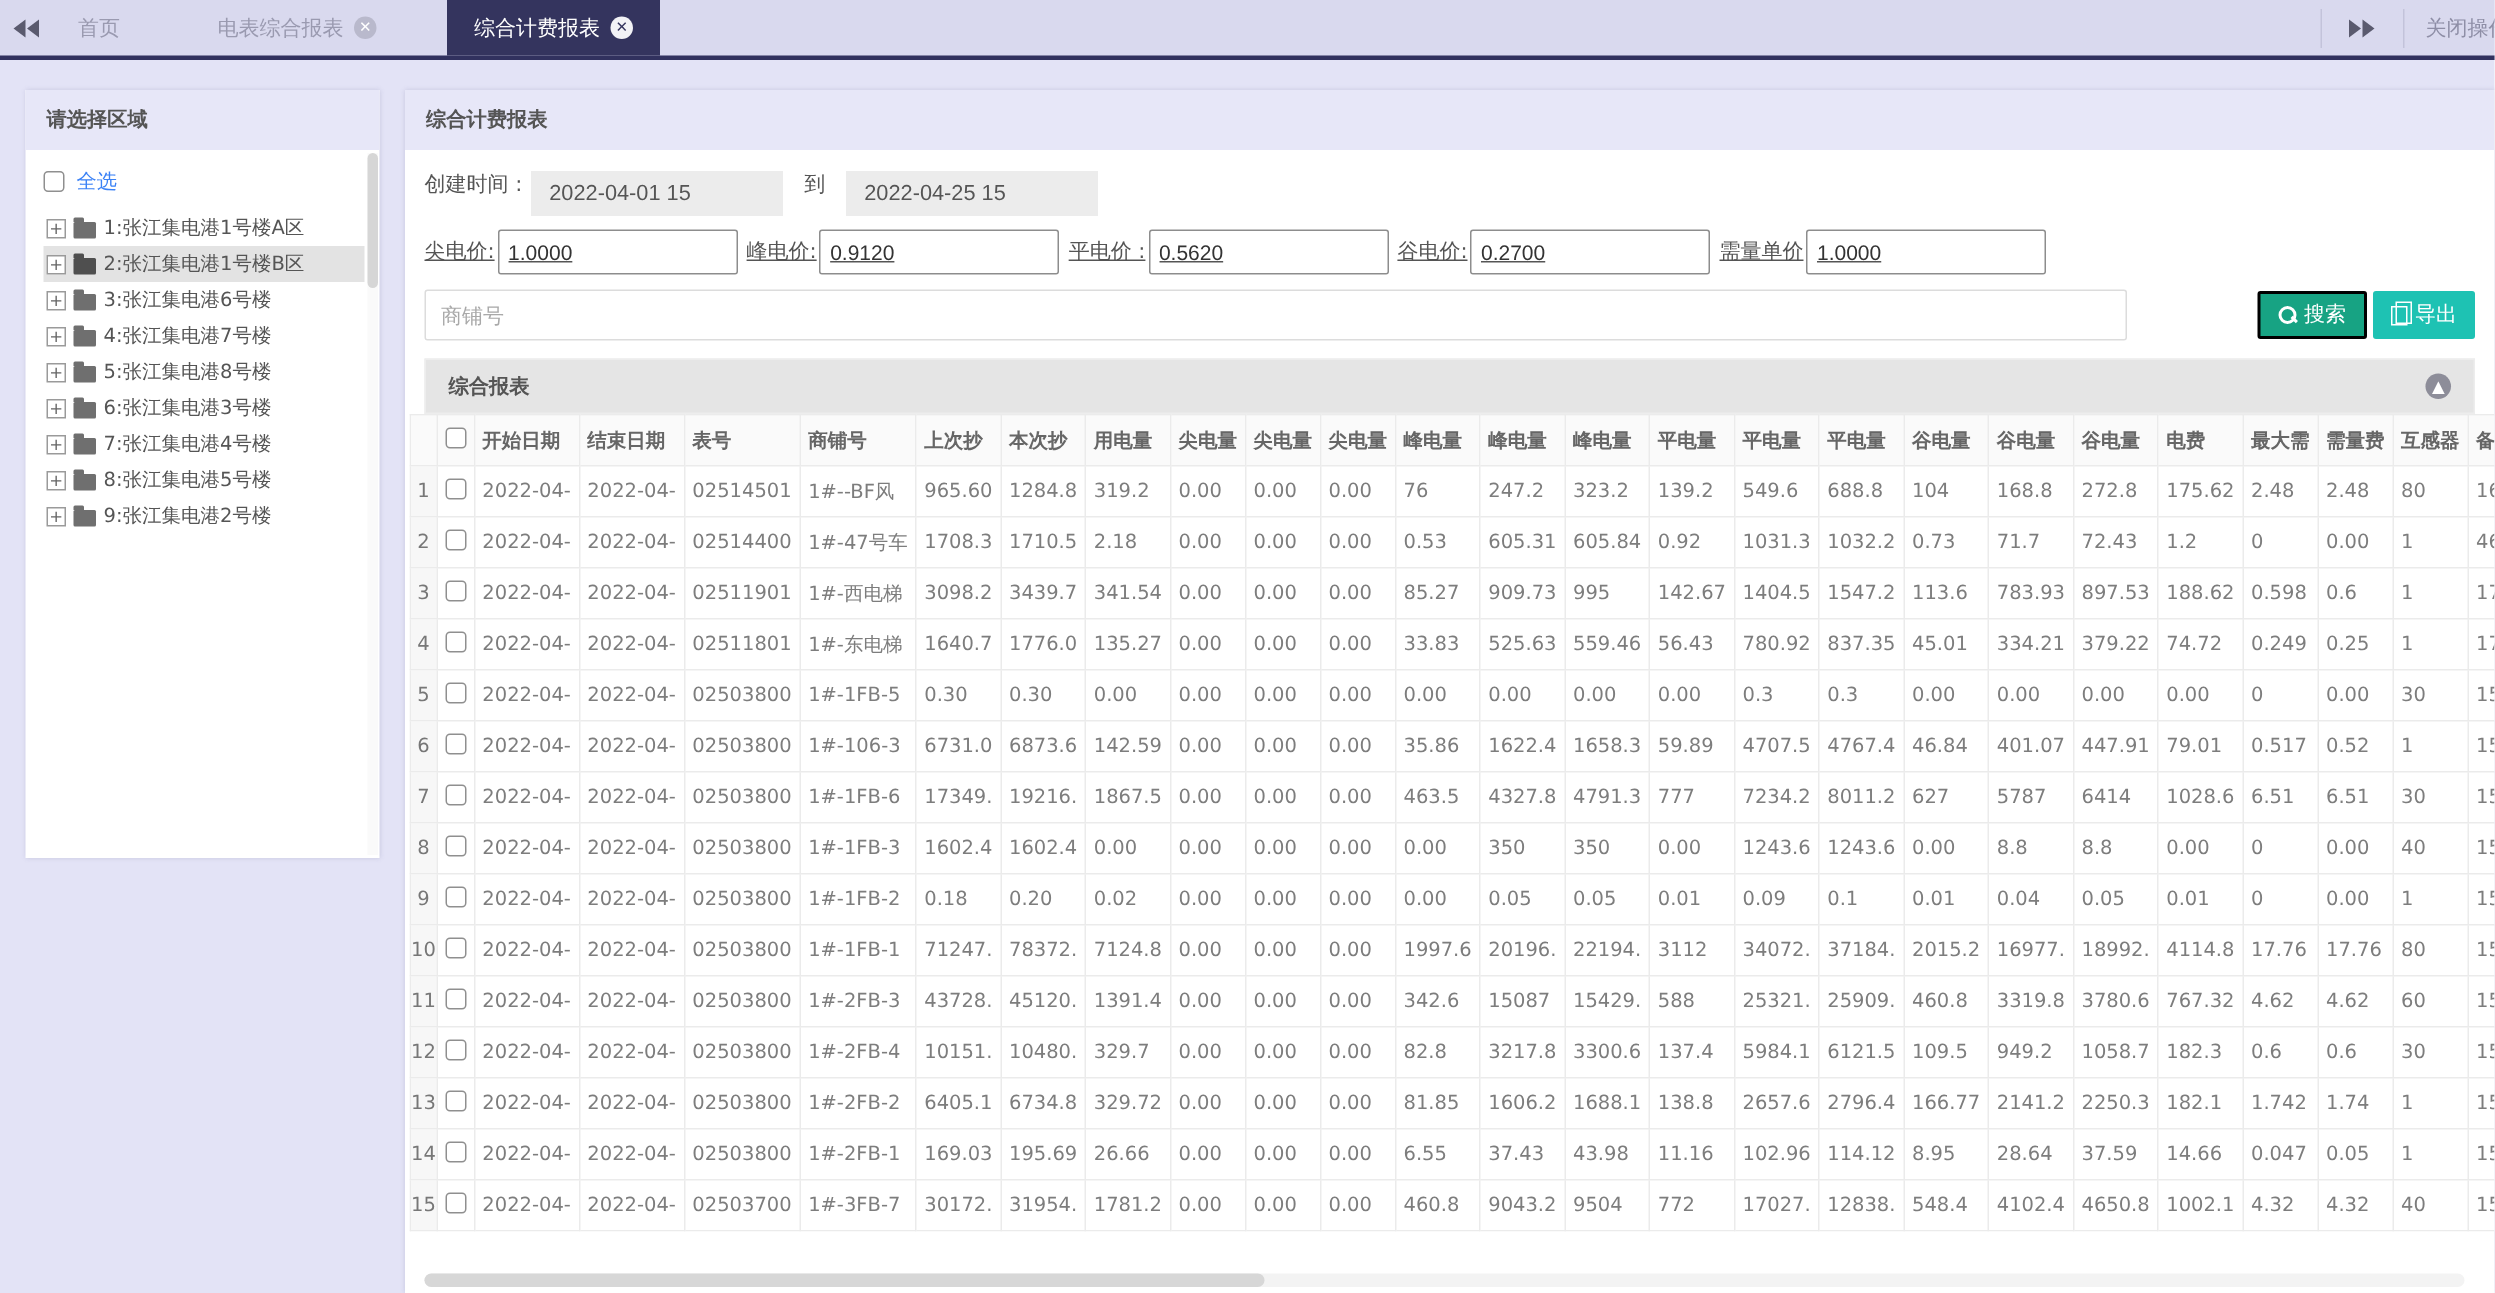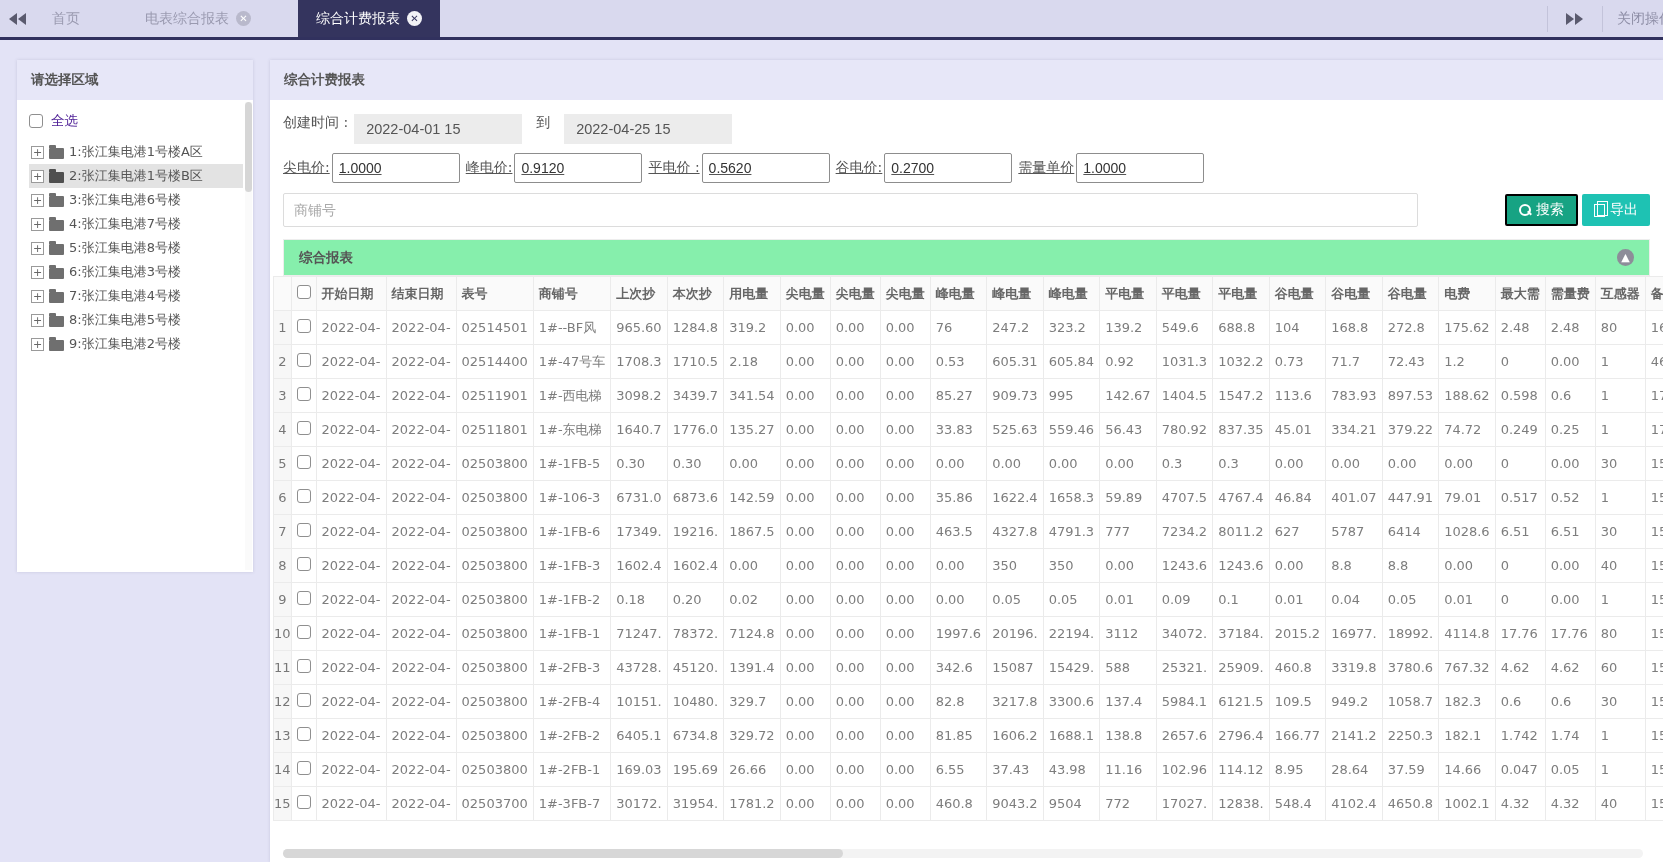--- a/index.html
+++ b/index.html
@@ -28,21 +28,21 @@
   .tabbar-right .tab-nav-btn { width:54px; }
   .close-ops { font-size:14px; color:#8e8ea6; padding-left:14px; width:60px;
     overflow:hidden; white-space:nowrap; }
 
   
   .sidebar { position:absolute; left:17px; top:60px; width:236px; height:512px;
     background:#fff; box-shadow:0 0 3px rgba(120,120,160,.25); }
   .panel-head { height:40px; background:#e7e7f8; display:flex; align-items:center;
     padding:0 14px; font-size:13.5px; font-weight:bold; color:#555; }
   .sidebar-body { position:relative; height:472px; overflow:hidden; padding:12px 10px 0 12px; }
-  .select-all { display:flex; align-items:center; gap:8px; font-size:13.5px; color:#4c1d95;
+  .select-all { display:flex; align-items:center; gap:8px; font-size:13.5px; color:#3b82f6;
     margin-bottom:10px; cursor:pointer; }
   .cb { width:14px; height:14px; border:1px solid #8f8f8f; border-radius:3px; background:#fff;
     display:inline-block; flex:0 0 auto; }
   .tree-item { display:flex; align-items:center; gap:5px; font-size:13px; color:#555;
     padding:3px 2px; cursor:pointer; white-space:nowrap; }
   .tree-item.selected { background:#e3e3e3; }
   .expander { width:13px; height:13px; border:1px solid #9a9a9a; background:#fff; flex:0 0 auto;
     font-size:11px; line-height:11px; text-align:center; color:#666; }
   .folder { width:15px; height:11px; background:#6f6f6f; border-radius:1px; position:relative;
     margin-top:2px; flex:0 0 auto; }
@@ -58,41 +58,41 @@
   .main .panel-head { padding:0 14px; }
   .form-area { padding:14px 13px 0 13px; }
   .date-row { display:flex; font-size:14px; color:#555; }
   .date-row .lbl { margin-right:6px; }
   .date-input { width:168px; height:30px; background:#ececec; border:none; font-size:14.5px;
     color:#555; padding:0 12px; text-align:left; }
   .to-lbl { padding:0 14px; color:#555; }
   .price-row { display:flex; align-items:center; margin-top:9px; font-size:14px; color:#555;
     white-space:nowrap;text-decoration:underline; }
   .price-field { display:flex; align-items:center; margin-right:6px; }
-  .price-field input { width:128px; height:30px; border:1px solid #8d8d8d; border-radius:2px;
+  .price-field input { width:160px; height:30px; border:1px solid #8d8d8d; border-radius:2px;
     font-size:14px; color:#333; padding:14px 6px; margin-left:2px; }
   .search-row { display:flex; align-items:center; margin-top:10px; }
   .shop-input { flex:0 0 1135px; height:34px; border:1px solid #dcdcdc; border-radius:2px;
     font-size:14px; color:#333; padding:0 10px; }
   .shop-input::placeholder { color:#a9a9a9; }
   .btn { height:32px; display:inline-flex; align-items:center; gap:5px; color:#fff;
     font-size:14px; padding:0 12px; cursor:pointer; border-radius:2px; }
   .btn-search { background:#17a383; border:2px solid #000; margin-left:6px; }
   .btn-export { background:#1ec2b3; margin-left:4px; }
   .ic-mag { width:12px; height:12px; position:relative; display:inline-block; }
   .ic-mag:before { content:""; position:absolute; left:0; top:0; width:8px; height:8px;
     border:2px solid #fff; border-radius:50%; }
   .ic-mag:after { content:""; position:absolute; left:8px; top:8px; width:5px; height:2px;
     background:#fff; transform:rotate(45deg); }
   .ic-copy { width:11px; height:13px; border:1.5px solid #fff; position:relative; display:inline-block; }
   .ic-copy:before { content:""; position:absolute; left:2px; top:-4px; width:9px; height:13px;
     border:1.5px solid #fff; background:transparent; }
 
   
-  .report-head { margin:12px 13px 0 13px; height:37px; background:#86efac;
+  .report-head { margin:12px 13px 0 13px; height:37px; background:#e5e5e5;
     border:1px solid #ededed; display:flex; align-items:center; padding:0 15px;
     font-size:13.5px; font-weight:bold; color:#555; }
   .up-circle { margin-left:auto; width:17px; height:17px; border-radius:50%; background:#8d8d99;
     color:#fff; font-size:11px; line-height:17px; text-align:center; cursor:pointer; }
   .table-wrap { margin:0 0 0 3px; overflow:hidden; }
   table { border-collapse:collapse; table-layout:fixed; font-size:13px; color:#7d7d7d; }
   th,td { border:1px solid #ebebeb; height:34px; padding:0 5px; overflow:hidden;
     white-space:nowrap; text-align:left; }
   th { background:#fafafa; color:#666; font-weight:bold; font-size:13px; }
   td.num-cell { background:#f7f7f7; color:#777; text-align:center; padding:0; }

